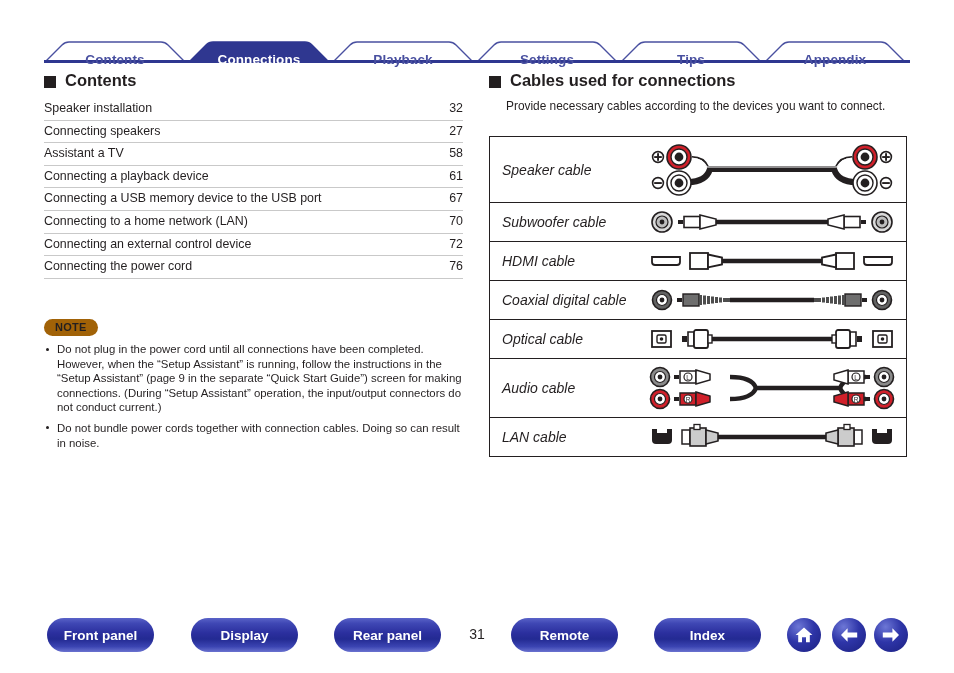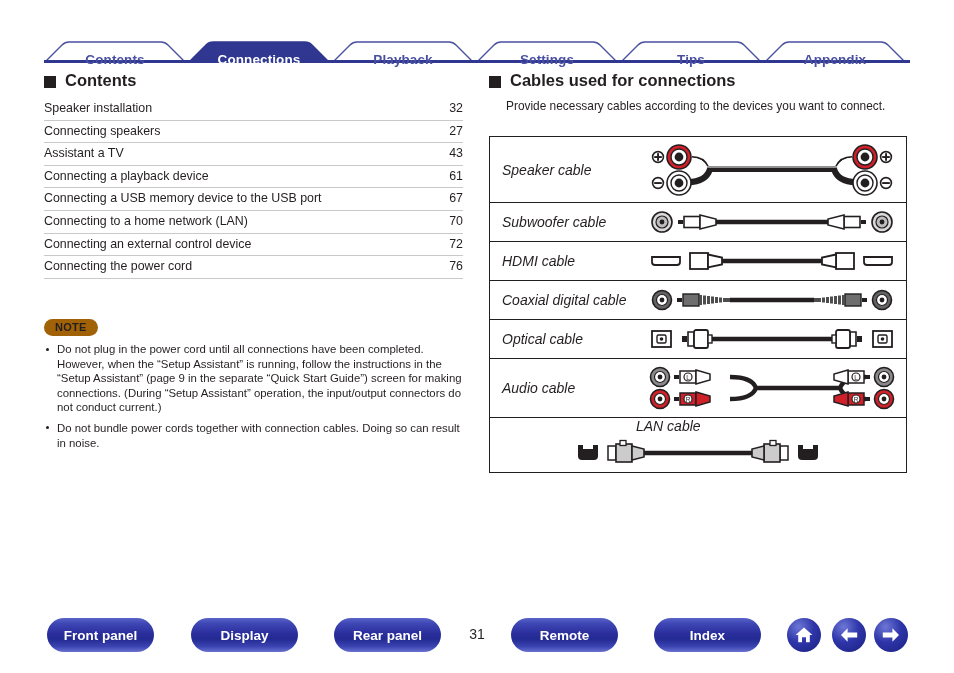--- a/index.html
+++ b/index.html
@@ -115,21 +115,21 @@
     border: 1.5px solid #231f20;
     border-collapse: collapse;
     background: #fff;
   }
   .cable-row {
     display: flex;
     align-items: center;
     border-bottom: 1.5px solid #231f20;
     min-height: 38px;
   }
-  .cable-row:last-child { border-bottom: none; flex-direction: column; }
+  .cable-row:last-child { border-bottom: none; }
   .cable-name {
     width: 148px;
     flex: none;
     padding-left: 12px;
     font-size: 14px;
     color: #231f20;
     font-style: italic;
   }
   .cable-art {
     flex: 1;
@@ -208,21 +208,21 @@
   <div class="toc-row">
     <span class="toc-title">Speaker installation</span>
     <span class="toc-page">32</span>
   </div>
   <div class="toc-row">
     <span class="toc-title">Connecting speakers</span>
     <span class="toc-page">27</span>
   </div>
   <div class="toc-row">
     <span class="toc-title">Assistant a TV</span>
-    <span class="toc-page">43</span>
+    <span class="toc-page">58</span>
   </div>
   <div class="toc-row">
     <span class="toc-title">Connecting a playback device</span>
     <span class="toc-page">61</span>
   </div>
   <div class="toc-row">
     <span class="toc-title">Connecting a USB memory device to the USB port</span>
     <span class="toc-page">67</span>
   </div>
   <div class="toc-row">

